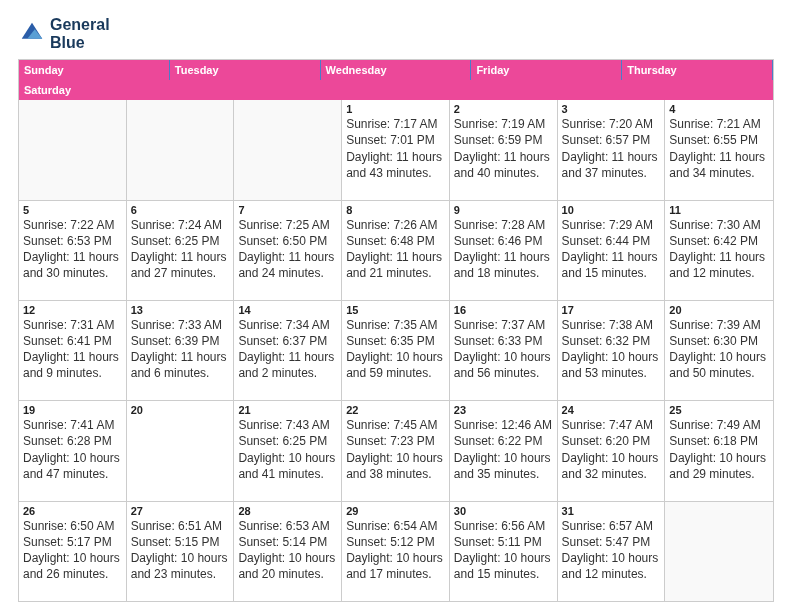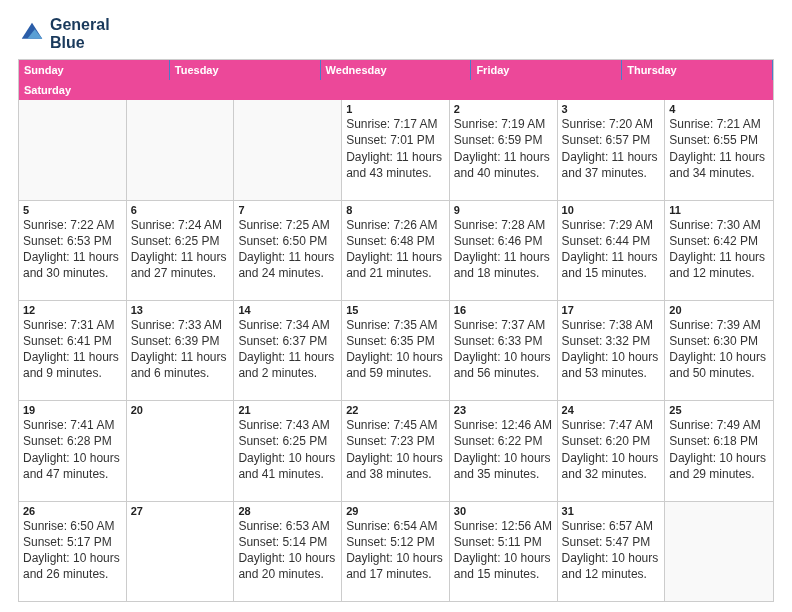--- a/index.html
+++ b/index.html
@@ -238,21 +238,21 @@
           </div>
           <div class="cal-cell">
             <div class="day-num">16</div>
             <div class="cell-text">Sunrise: 7:37 AM
 Sunset: 6:33 PM
 Daylight: 10 hours and 56 minutes.</div>
           </div>
           <div class="cal-cell">
             <div class="day-num">17</div>
             <div class="cell-text">Sunrise: 7:38 AM
-Sunset: 3:32 PM
+Sunset: 6:32 PM
 Daylight: 10 hours and 53 minutes.</div>
           </div>
           <div class="cal-cell">
             <div class="day-num">20</div>
             <div class="cell-text">Sunrise: 7:39 AM
 Sunset: 6:30 PM
 Daylight: 10 hours and 50 minutes.</div>
           </div>
         </div>
         <div class="cal-row">
@@ -298,36 +298,39 @@
         </div>
         <div class="cal-row">
           <div class="cal-cell">
             <div class="day-num">26</div>
             <div class="cell-text">Sunrise: 6:50 AM
 Sunset: 5:17 PM
 Daylight: 10 hours and 26 minutes.</div>
           </div>
           <div class="cal-cell">
             <div class="day-num">27</div>
+            <div class="cell-text">Sunrise: 6:51 AM
+Sunset: 5:15 PM
+Daylight: 10 hours and 23 minutes.</div>
           </div>
           <div class="cal-cell">
             <div class="day-num">28</div>
             <div class="cell-text">Sunrise: 6:53 AM
 Sunset: 5:14 PM
 Daylight: 10 hours and 20 minutes.</div>
           </div>
           <div class="cal-cell">
             <div class="day-num">29</div>
             <div class="cell-text">Sunrise: 6:54 AM
 Sunset: 5:12 PM
 Daylight: 10 hours and 17 minutes.</div>
           </div>
           <div class="cal-cell">
             <div class="day-num">30</div>
-            <div class="cell-text">Sunrise: 12:56 AM
+            <div class="cell-text">Sunrise: 6:56 AM
 Sunset: 5:11 PM
 Daylight: 10 hours and 15 minutes.</div>
           </div>
           <div class="cal-cell">
             <div class="day-num">31</div>
             <div class="cell-text">Sunrise: 6:57 AM
 Sunset: 5:47 PM
 Daylight: 10 hours and 12 minutes.</div>
           </div>
           <div class="cal-cell empty"></div>

